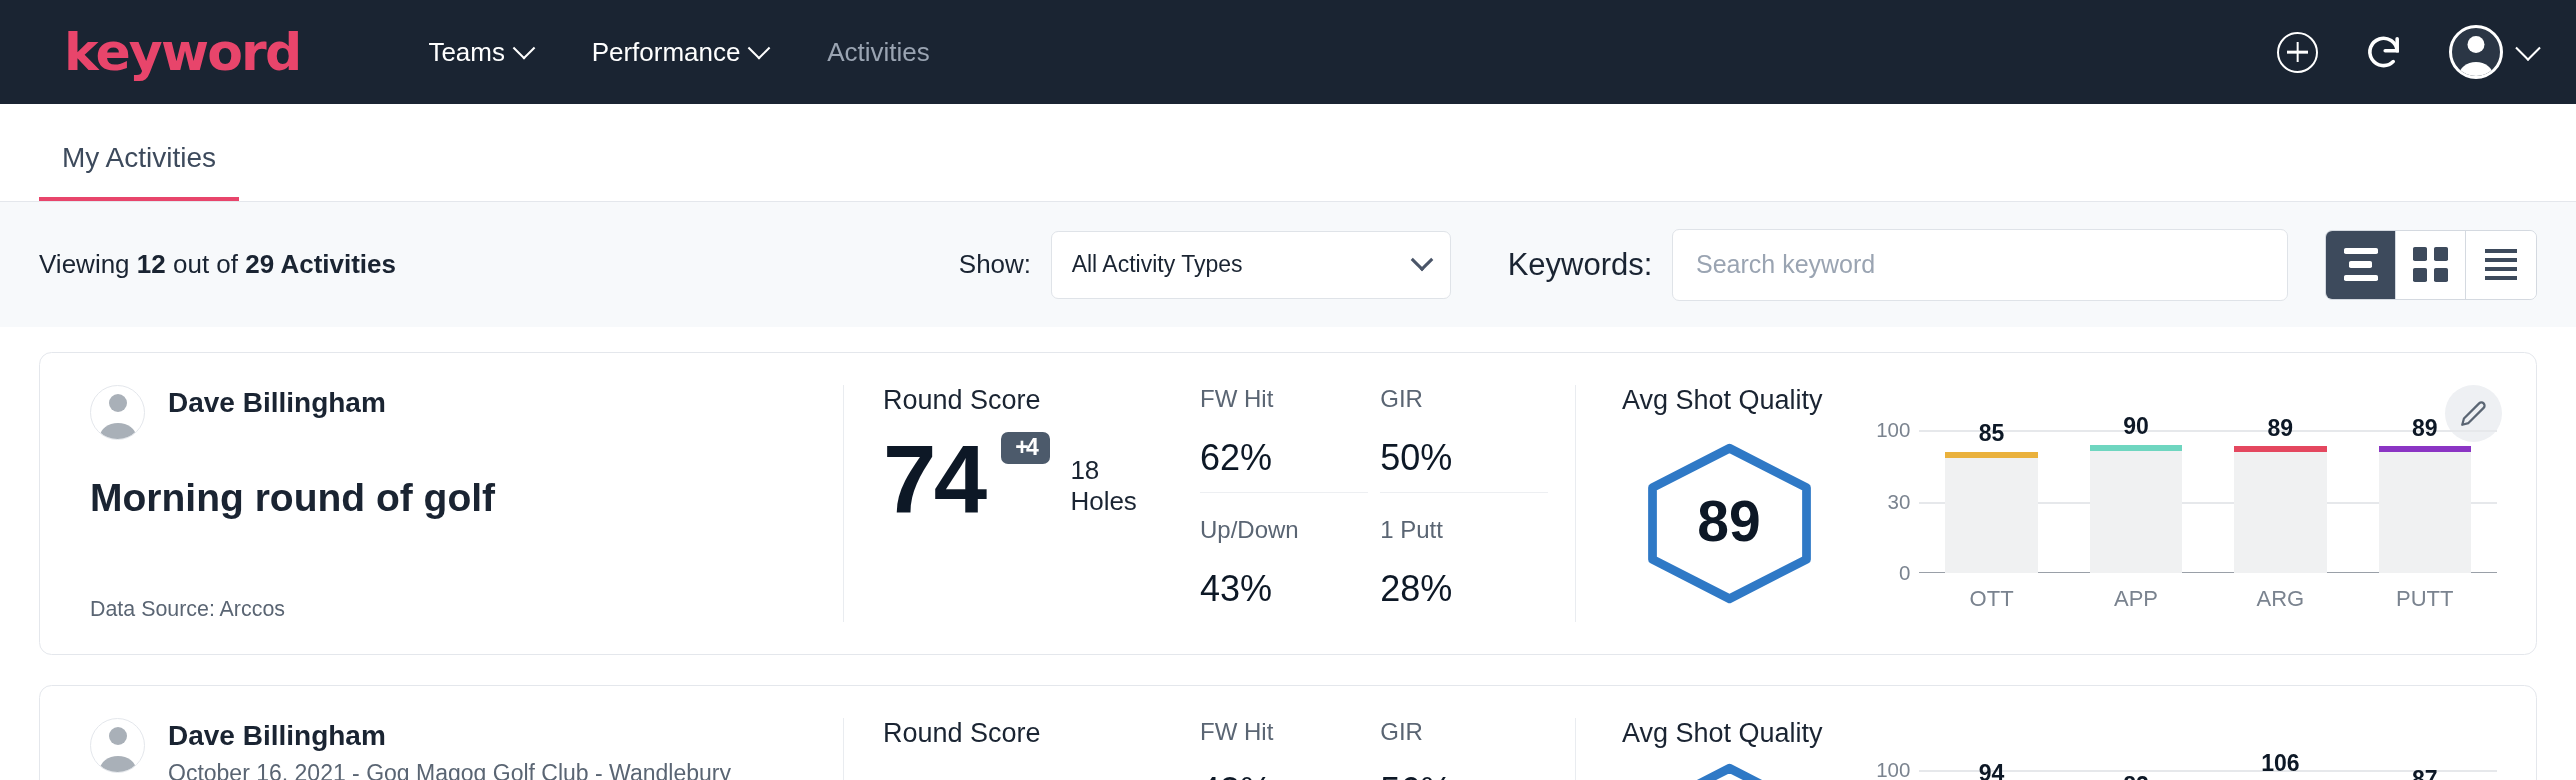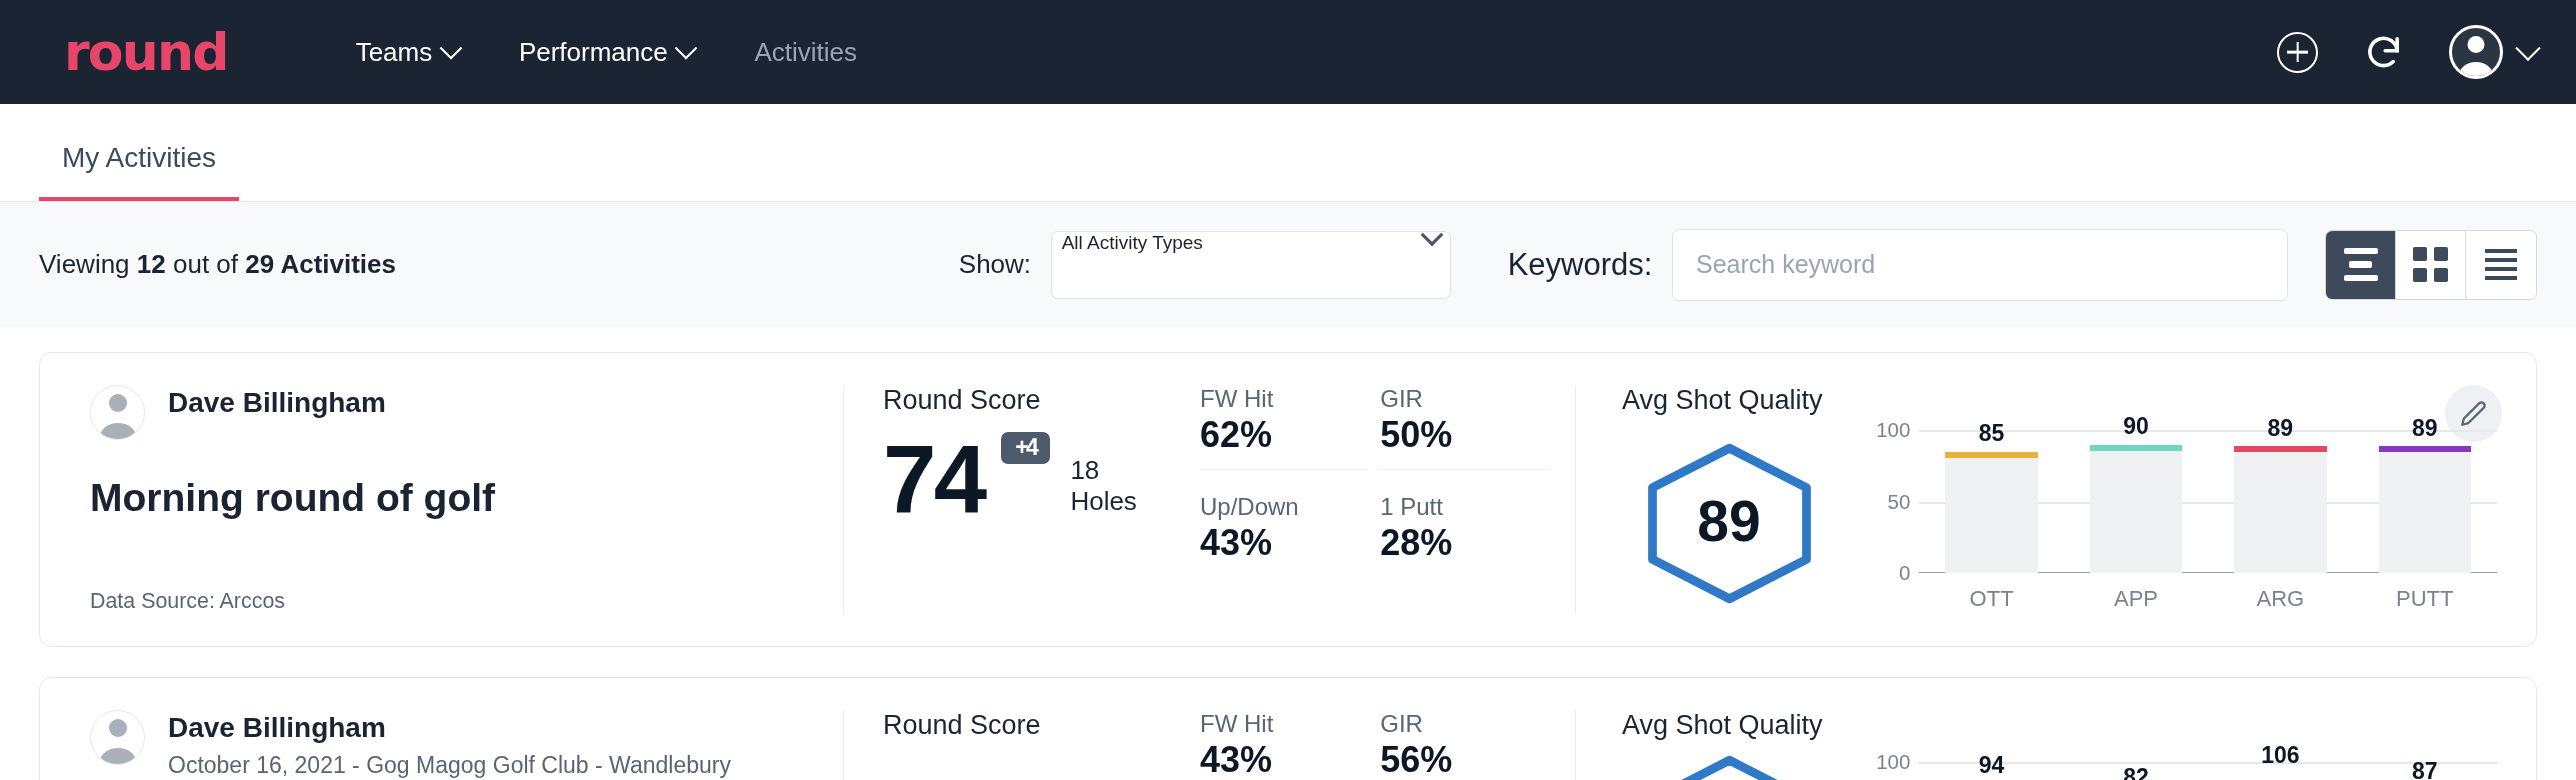--- a/index.html
+++ b/index.html
@@ -110,23 +110,23 @@
   }
   .viewing { font-size: 26px; color: #1a2432; }
   .viewing b { font-weight: 700; }
   .filters { margin-left: auto; display: flex; align-items: center; }
   .flabel { font-size: 26px; color: #1a2432; margin-right: 19.6px; }
   .select {
     width: 400px; height: 68px;
     background: #ffffff;
     border: 1.8px solid #dfe3e8;
     border-radius: 7.1px;
-    display: flex; align-items: flex-start;
-    padding: 0 10px;
-    font-size: 19px; color: #1a2432;
+    display: flex; align-items: center;
+    padding: 0 20px;
+    font-size: 23px; color: #1a2432;
     cursor: pointer;
   }
   .select .chev2 {
     margin-left: auto;
     width: 16px; height: 16px;
     border-right: 3.6px solid #4a5568;
     border-bottom: 3.6px solid #4a5568;
     transform: rotate(45deg) translate(-3.6px,-3.6px);
   }
   .keywords-label { font-size: 31px; color: #1a2432; margin: 0 19.6px 0 57px; }
@@ -226,21 +226,21 @@
     width: 375px;
     display: grid;
     grid-template-columns: 1fr 1fr;
     column-gap: 12.5px;
     align-content: start;
     padding-right: 27px;
   }
   .stat { padding-bottom: 12.5px; }
   .stat.top { border-bottom: 1.8px solid #edeff2; margin-bottom: 23px; }
   .stat-k { font-size: 24px; color: #5a6573; }
-  .stat-v { font-size: 36px; font-weight: 700; color: #0d1826; margin-top: 1px; }
+  .stat-v { font-size: 36px; font-weight: 400; color: #0d1826; margin-top: 24px; }
 
   .col-quality {
     flex: 1;
     border-left: 1.8px solid #e9ecf0;
     padding: 0 39px 0 46px;
     display: flex; flex-direction: column;
   }
   .qrow { display: flex; align-items: center; margin-top: 14.3px; }
   .hex-wrap { width: 214px; display: flex; justify-content: center; }
   .hex { position: relative; width: 175px; height: 157px; }
@@ -284,21 +284,21 @@
     width: 57px; height: 57px; border-radius: 50%;
     background: #eef0f3;
     display: flex; align-items: center; justify-content: center;
     cursor: pointer;
   }
 </style>
 </head>
 <body>
 
 <div class="topbar">
-  <div class="logo">round</div>
+  <div class="logo">keyword</div>
 
   <div class="nav">
     <div class="nav-item">
       <span>Teams</span>
       <span class="chev"></span>
     </div>
     <div class="nav-item">
       <span>Performance</span>
       <span class="chev"></span>
     </div>
@@ -424,21 +424,21 @@
           <div class="hex">
             <svg viewBox="0 0 100 92">
               <polygon points="50,3 94,25.5 94,66.5 50,89 6,66.5 6,25.5" fill="none" stroke="#2f79c6" stroke-width="5" stroke-linejoin="round"></polygon>
             </svg>
             <span>89</span>
           </div>
         </div>
         <div class="chart">
           <div class="yaxis">
             <span style="top:0%">100</span>
-            <span style="top:50%">50</span>
+            <span style="top:50%">30</span>
             <span style="top:100%">0</span>
           </div>
           <div style="flex:1">
             <div class="plot">
               <div class="gridline" style="top:0"></div>
               <div class="gridline" style="top:50%"></div>
               <div class="gridline base" style="bottom:0"></div>
               <div class="bars-area">
                 <div class="bar-col">
                   <div class="bar-val" style="bottom:88%">85</div>

